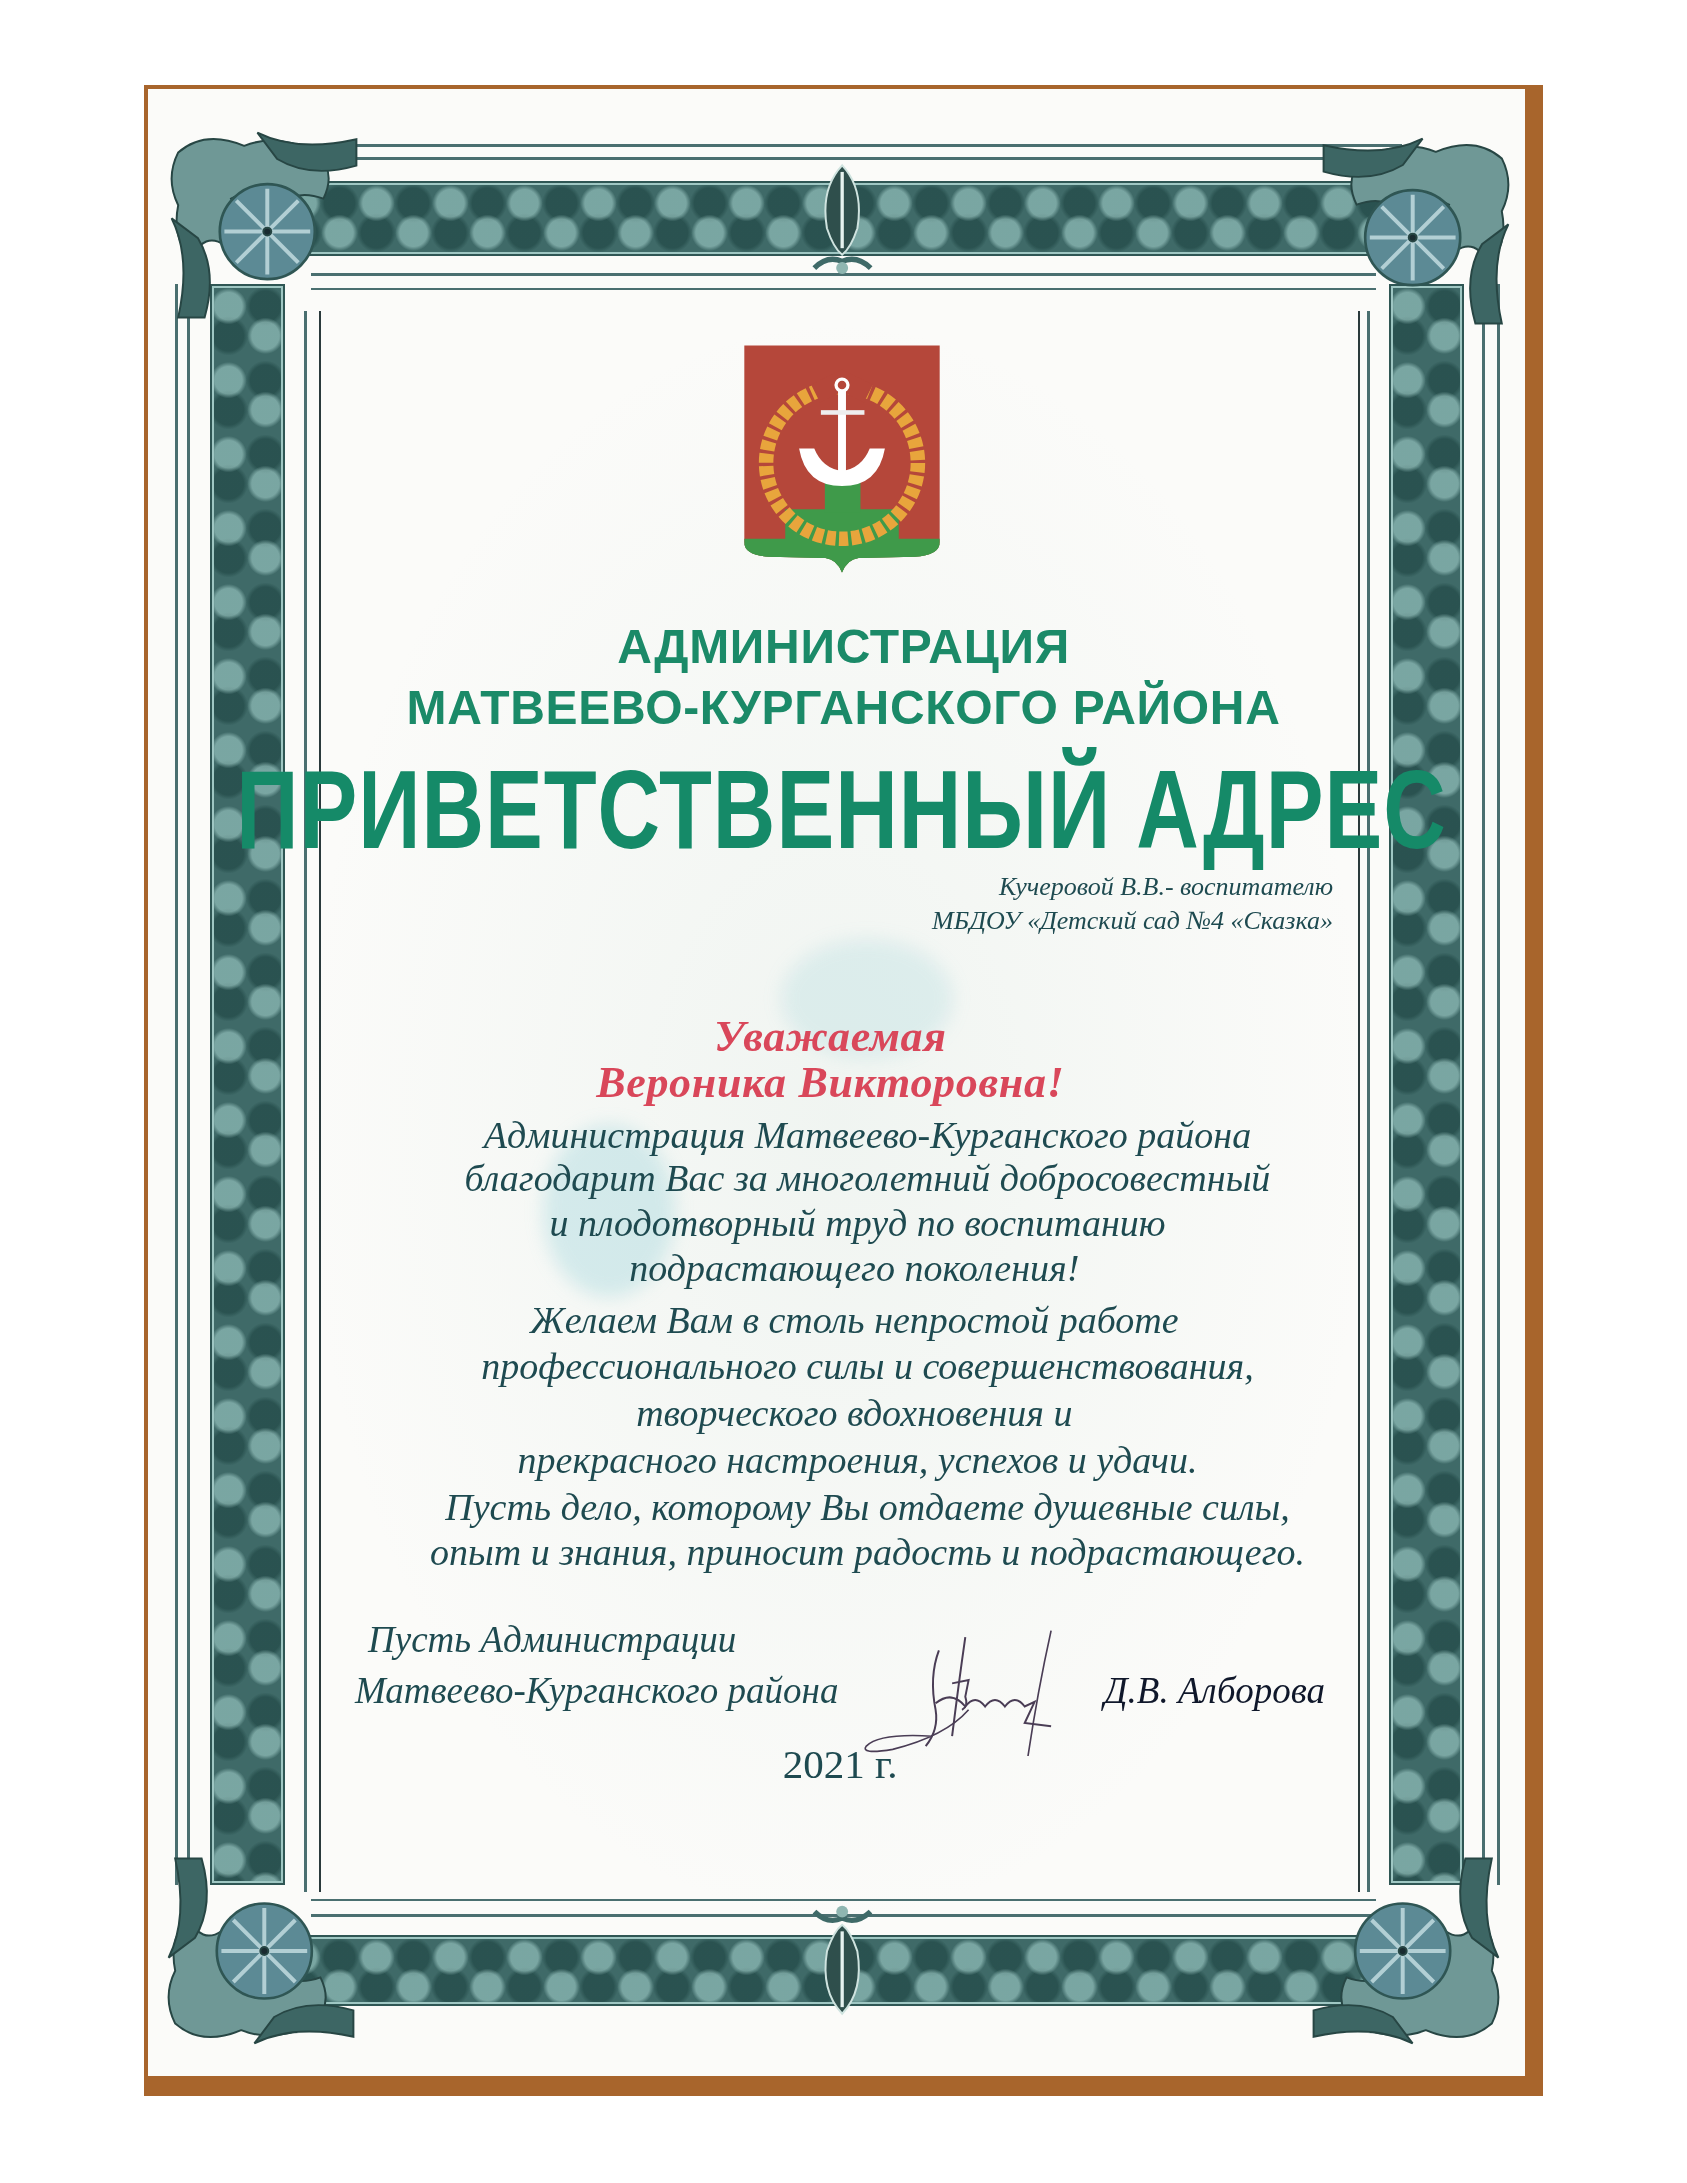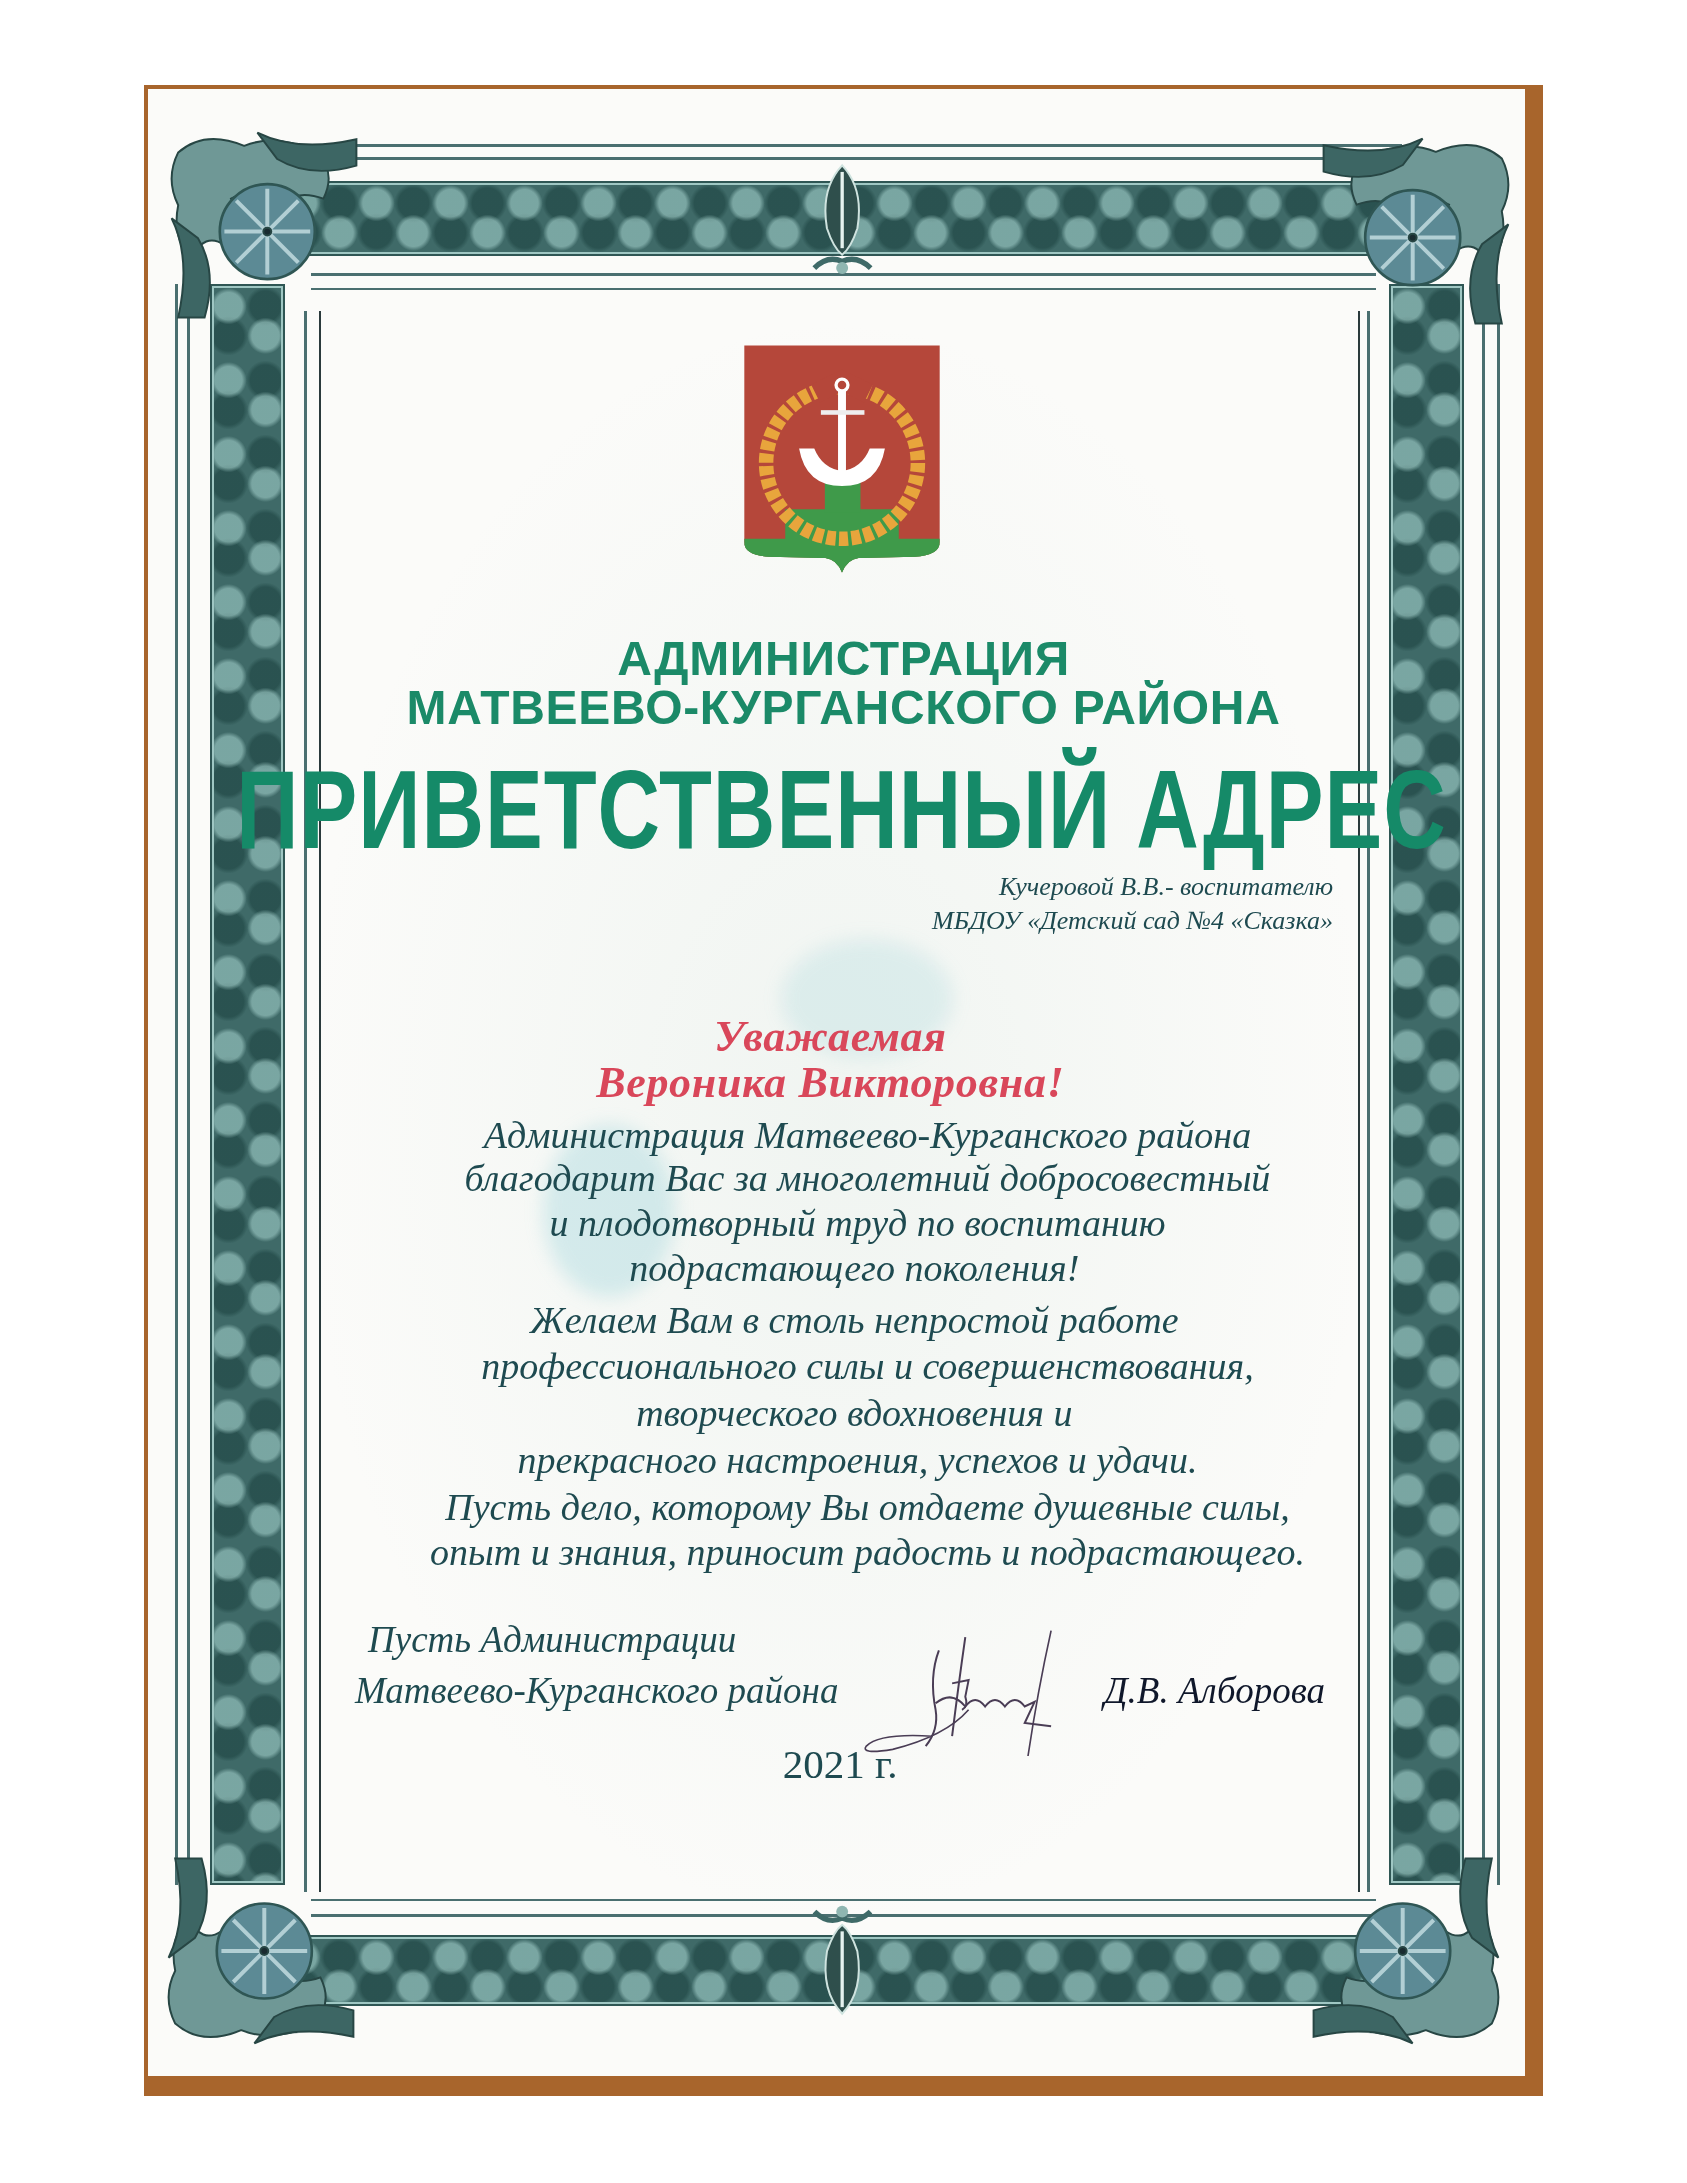--- a/index.html
+++ b/index.html
@@ -125,21 +125,21 @@
   <path d="M2 300 L2 295 L64 295 L64 250 L236 250 L236 295 L298 295 L298 300 Q298 320 260 322 L175 324 Q158 326 150 346 Q142 326 125 324 L40 322 Q2 320 2 300Z" fill="#3f9a4a"></path>
   <rect x="124" y="195" width="54" height="60" fill="#3f9a4a"></rect>
   <circle cx="150" cy="180" r="115" fill="none" stroke="#e8a53c" stroke-width="22" stroke-dasharray="14 5" transform="rotate(0 150 180)"></circle>
   <path d="M110 75 L150 55 L190 75" fill="none" stroke="#b5473a" stroke-width="30"></path>
   <circle cx="150" cy="62" r="9" fill="none" stroke="#ffffff" stroke-width="5"></circle>
   <rect x="144" y="70" width="12" height="125" fill="#ffffff"></rect>
   <rect x="118" y="100" width="66" height="7" fill="#eeeeee"></rect>
   <path d="M85 158 L108 158 Q120 188 150 192 Q180 188 192 158 L215 158 Q205 215 150 215 Q95 215 85 158Z" fill="#ffffff"></path>
 </svg>
 
-<div class="center-text admin-line" style="top:619px;margin-top:12px;">АДМИНИСТРАЦИЯ</div>
+<div class="center-text admin-line" style="top:619px;">АДМИНИСТРАЦИЯ</div>
 <div class="center-text admin-line" style="top:680px;">МАТВЕЕВО-КУРГАНСКОГО РАЙОНА</div>
 
 <div class="center-text main-title" style="top:746px;left:-2px;">ПРИВЕТСТВЕННЫЙ АДРЕС</div>
 
 <div class="recipient" style="top:872px;">Кучеровой В.В.- воспитателю</div>
 <div class="recipient" style="top:906px;">МБДОУ «Детский сад №4 «Сказка»</div>
 
 <div class="center-text greeting" style="top:1011px;left:-13.2px;">Уважаемая</div>
 <div class="center-text greeting" style="top:1057px;left:-13.2px;">Вероника Викторовна!</div>
 

